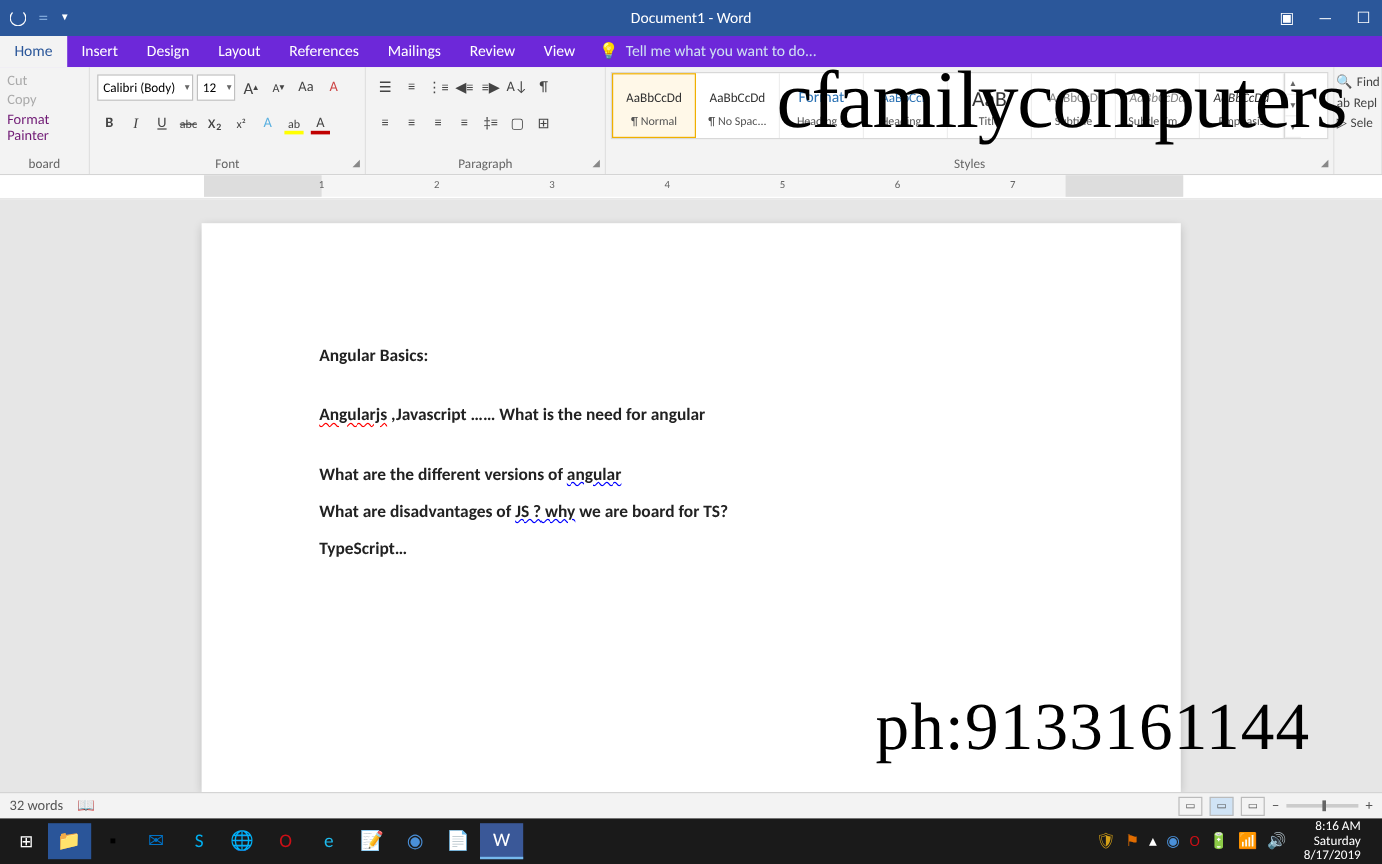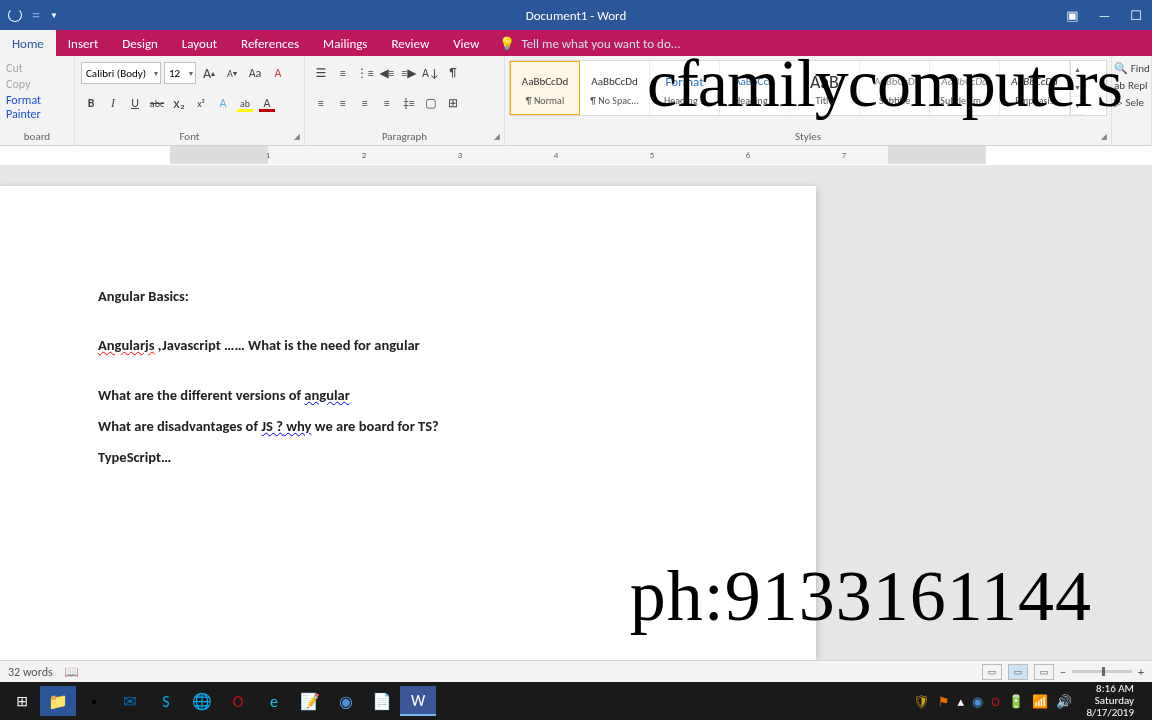--- a/index.html
+++ b/index.html
@@ -6,34 +6,34 @@
     body { width: 1152px; height: 720px; overflow: hidden; background: #fff; position: relative; }
     
     .title-bar { height: 30px; background: #2b579a; color: white; display: flex; align-items: center; position: relative; }
     .title-bar .qat { display: flex; align-items: center; gap: 10px; padding-left: 8px; }
     .title-bar .refresh { width:14px; height:14px; border:1.5px solid #fff; border-radius:50%; border-top-color:transparent; display:inline-block;}
     .title-bar .dropdown-arrow { font-size:8px; }
     .title-bar .doc-title { position:absolute; left:50%; transform:translateX(-50%); font-size:13px; }
     .title-bar .window-controls { position:absolute; right:0; display:flex; gap:20px; padding-right:10px; align-items:center; }
     .title-bar .window-controls span { font-size:13px; }
     
-    .tabs-row { height: 26px; background: #be185d; display: flex; align-items: stretch; }
+    .tabs-row { height: 26px; background: #6d28d9; display: flex; align-items: stretch; }
     .tab { padding: 0 12px; display:flex; align-items:center; font-size:13px; color:white; cursor:pointer; }
     .tab.active { background:#f3f3f3; color:#2b579a; }
     .tell-me { display:flex; align-items:center; color:#cfe0f3; font-size:13px; margin-left:8px; gap:6px;}
     .tell-me .bulb { font-size:13px; }
     .user-name { margin-left:auto; padding-right:12px; color:white; font-size:13px; display:flex; align-items:center;}
     
     .ribbon { height: 90px; background:#f3f3f3; border-bottom:1px solid #d4d4d4; display:flex; position:relative; }
     .ribbon-group { border-right:1px solid #e0e0e0; padding: 4px 6px 2px; display:flex; flex-direction:column; position:relative; }
     .group-label { position:absolute; bottom:2px; left:0; right:0; text-align:center; font-size:11px; color:#666; }
     .group-dialog { position:absolute; bottom:4px; right:4px; font-size:8px; color:#888; }
     
     .clipboard-group { width:75px; }
-    .clip-btn { font-size:12px; color:#1d4ed8; padding:1px 0; cursor:pointer; text-align:left;}
+    .clip-btn { font-size:12px; color:#701a75; padding:1px 0; cursor:pointer; text-align:left;}
     .clip-btn.disabled { color:#aaa; }
     
     .font-group { width:230px; }
     .font-row1 { display:flex; align-items:center; gap:3px; height:26px; }
     .font-name-box { width:80px; height:22px; border:1px solid #c0c0c0; background:white; font-size:11px; padding:0 4px; display:flex; align-items:center; position:relative;}
     .font-name-box::after { content:'▾'; position:absolute; right:2px; font-size:8px; color:#666;}
     .font-size-box { width:32px; height:22px; border:1px solid #c0c0c0; background:white; font-size:11px; padding:0 4px; display:flex; align-items:center; position:relative;}
     .font-size-box::after { content:'▾'; position:absolute; right:2px; font-size:8px; color:#666;}
     .icon-btn { width:20px; height:22px; display:flex; align-items:center; justify-content:center; font-size:12px; color:#444; cursor:pointer;}
     .font-row2 { display:flex; align-items:center; gap:2px; height:26px; margin-top:4px;}
@@ -59,30 +59,30 @@
     .styles-expand div { flex:1; display:flex; align-items:center; justify-content:center; font-size:7px; color:#666; border-bottom:1px solid #eee; cursor:pointer;}
     
     .editing-group { width:40px; padding:4px 2px;}
     .edit-btn { font-size:11px; color:#444; padding:2px 0; display:flex; align-items:center; gap:3px; cursor:pointer; white-space:nowrap;}
     
     .ruler-area { height:20px; background:#fff; border-bottom:1px solid #e8e8e8; position:relative;}
     .ruler { position:absolute; left:170px; right:166px; height:18px; background:#f5f5f5; display:flex;}
     .ruler-num { position:absolute; font-size:9px; color:#666; top:3px; transform:translateX(-50%);}
     .ruler-margin { background:#ddd; }
     
-    .doc-area { position:absolute; top:166px; bottom:60px; left:0; right:0; background:#e6e6e6; display:flex; justify-content:flex-start; overflow:hidden;}
+    .doc-area { position:absolute; top:166px; bottom:60px; left:0; right:0; background:#e6e6e6; display:flex; justify-content:center; overflow:hidden;}
     .page { width:816px; background:white; box-shadow:0 2px 8px rgba(0,0,0,0.2); margin-top:20px; padding:100px 98px 60px; position:relative;}
     .doc-line { font-size:14.5px; font-weight:bold; color:#222; font-family:Calibri,sans-serif; line-height:1.4; margin-bottom:11px;}
     .doc-line .squiggle { text-decoration: underline wavy red; text-decoration-thickness:1px;}
     .doc-line .squiggle-blue { text-decoration: underline wavy blue; text-decoration-thickness:1px;}
     .gap { height:18px; }
     .text-cursor { display:inline-block; font-family:serif; font-size:16px; margin-left:6px;}
     
     .watermark1 { position:absolute; top:44px; right:30px; font-size:68px; font-family:'Times New Roman',serif; color:#000; z-index:100; pointer-events:none; letter-spacing:-1px;}
-    .watermark2 { position:absolute; bottom:82px; right:60px; font-size:72px; font-family:'Times New Roman',serif; color:#000; z-index:100; pointer-events:none; letter-spacing:1px;}
+    .watermark2 { position:absolute; bottom:82px; right:60px; font-size:56px; font-family:'Times New Roman',serif; color:#000; z-index:100; pointer-events:none; letter-spacing:1px;}
     
     .status-bar { position:absolute; bottom:38px; left:0; right:0; height:22px; background:#f3f3f3; border-top:1px solid #d4d4d4; display:flex; align-items:center; font-size:12px; color:#555; padding:0 8px;}
     .status-bar .right { margin-left:auto; display:flex; align-items:center; gap:6px;}
     .view-btn { width:20px; height:16px; border:1px solid #bbb; display:flex; align-items:center; justify-content:center; font-size:9px; cursor:pointer;}
     .zoom-slider { width:60px; height:3px; background:#ccc; position:relative;}
     .zoom-slider::after { content:''; position:absolute; left:50%; top:-3px; width:3px; height:9px; background:#666;}
     
     .taskbar { position:absolute; bottom:0; left:0; right:0; height:38px; background:#1a1a1a; display:flex; align-items:center; padding:0 4px;}
     .task-icon { width:36px; height:30px; display:flex; align-items:center; justify-content:center; cursor:pointer; font-size:16px;}
     .task-icon.start { color:#fff; font-size:14px;}

